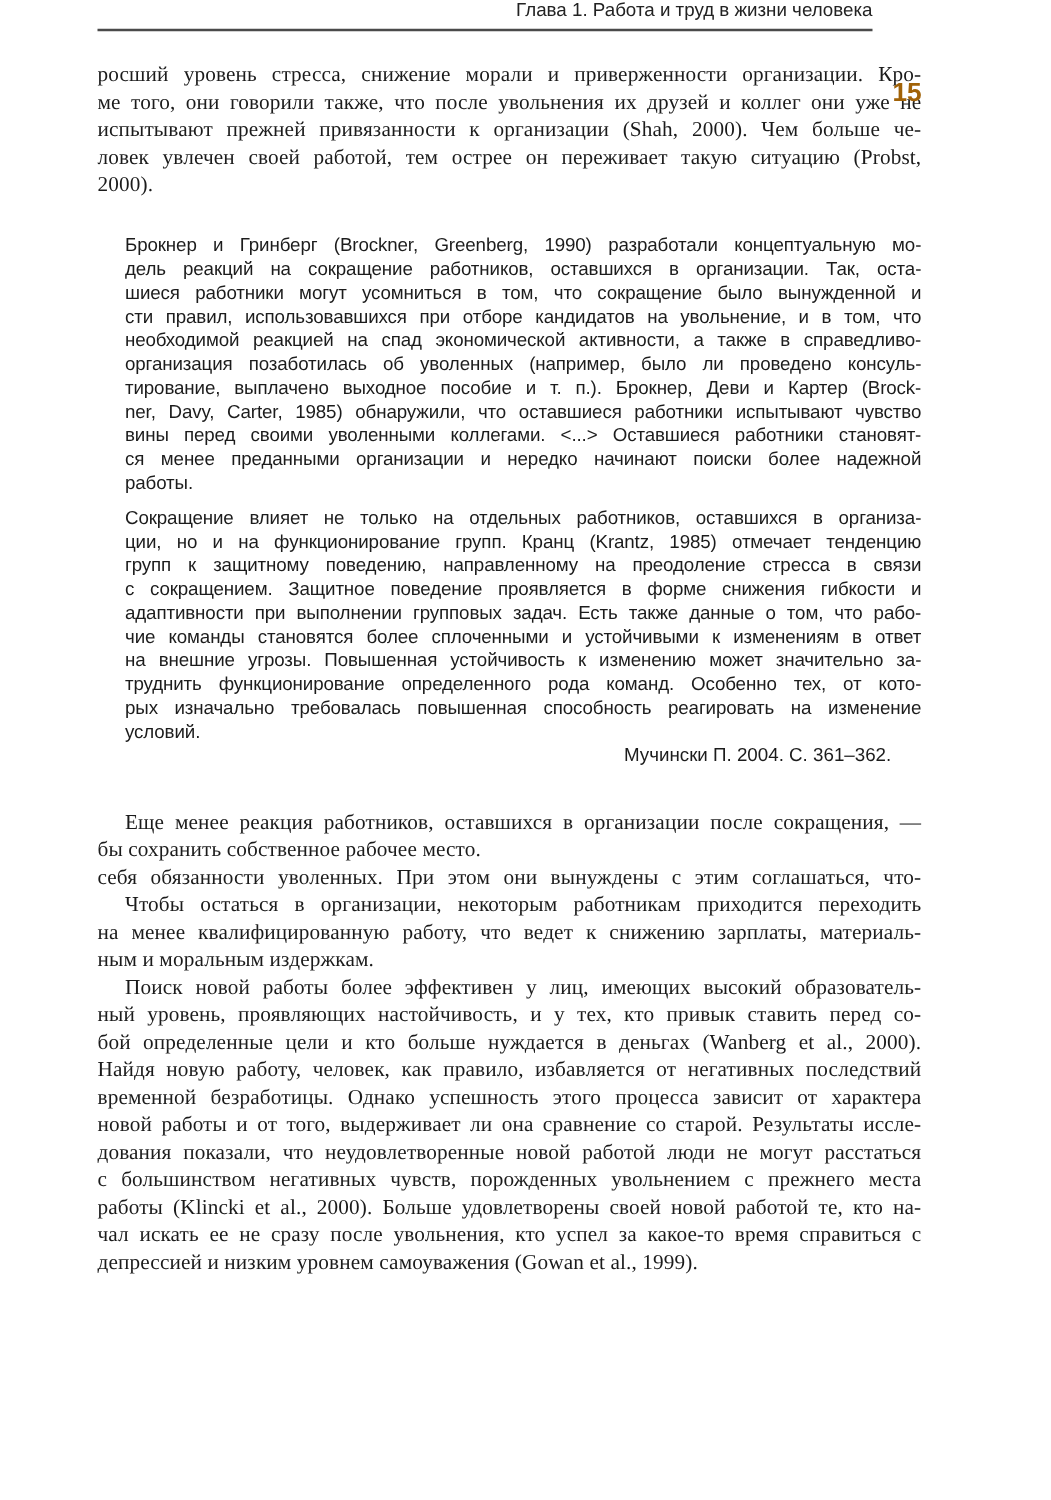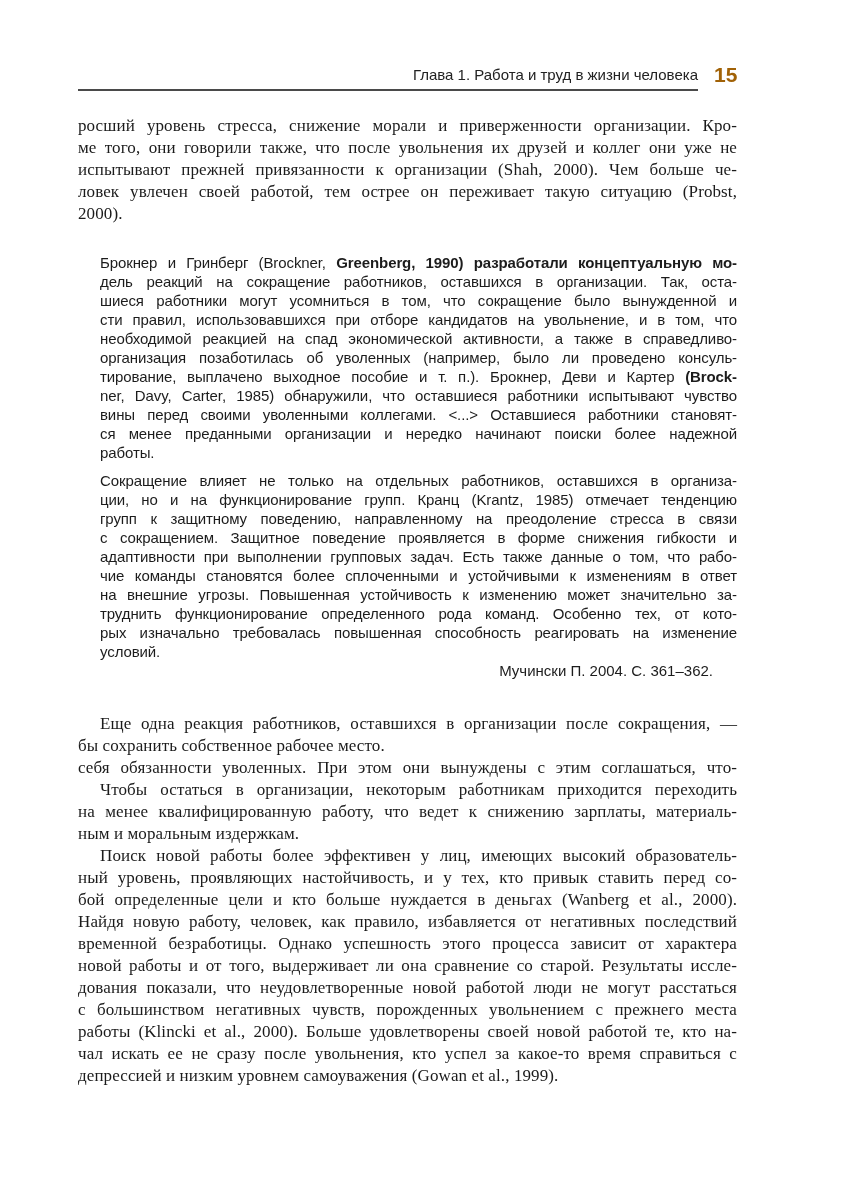--- a/index.html
+++ b/index.html
@@ -8,21 +8,20 @@
     position: relative;
     width: 841px;
     height: 1200px;
     margin: 0 auto;
     background: #ffffff;
     color: #1b1b1b;
     overflow: hidden;
   }
   
   .header-wrap {
-    padding-top: 66px;
     margin-left: 78px;
     width: 620px;
     border-bottom: 2px solid #4a4a4a;
     padding-bottom: 5px;
     text-align: right;
     font-family: "Liberation Sans", "DejaVu Sans", sans-serif;
     font-size: 15px;
     line-height: 18px;
     color: #222;
   }
@@ -42,21 +41,21 @@
     margin-top: 24px;
   }
   .para { margin: 0; }
   .line {
     text-align: justify;
     text-align-last: justify;
     white-space: normal;
   }
   .line.last { text-align-last: left; }
   .line.fi { text-indent: 22px; }
-  .b { font-weight: 700; }
+  .b { font-weight: 400; }
   
   .para.body {
     font-family: "Liberation Serif", "DejaVu Serif", serif;
     font-size: 17px;
     line-height: 22px;
     letter-spacing: 0.1px;
   }
   
   .para.quote {
     margin-left: 22px;
@@ -124,21 +123,21 @@
         <div class="line"><span>чие команды становятся более сплоченными и устойчивыми к изменениям в ответ</span></div>
         <div class="line"><span>на внешние угрозы. Повышенная устойчивость к изменению может значительно за-</span></div>
         <div class="line"><span>труднить функционирование определенного рода команд. Особенно тех, от кото-</span></div>
         <div class="line"><span>рых изначально требовалась повышенная способность реагировать на изменение</span></div>
         <div class="line last"><span>условий.</span></div>
       </div>
       <div class="para attribution">
         <div class="line last"><span>Мучински П. 2004. С. 361–362.</span></div>
       </div>
       <div class="para body after-quote">
-        <div class="line fi"><span>Еще одна реакция работников, оставшихся в организации после сокращения, —</span></div>
+        <div class="line fi"><span>Еще менее реакция работников, оставшихся в организации после сокращения, —</span></div>
         <div class="line last"><span>бы сохранить собственное рабочее место.</span></div>
         <div class="line"><span>себя обязанности уволенных. При этом они вынуждены с этим соглашаться, что-</span></div>
       </div>
       <div class="para body">
         <div class="line fi"><span>Чтобы остаться в организации, некоторым работникам приходится переходить</span></div>
         <div class="line"><span>на менее квалифицированную работу, что ведет к снижению зарплаты, материаль-</span></div>
         <div class="line last"><span>ным и моральным издержкам.</span></div>
       </div>
       <div class="para body">
         <div class="line fi"><span>Поиск новой работы более эффективен у лиц, имеющих высокий образователь-</span></div>

